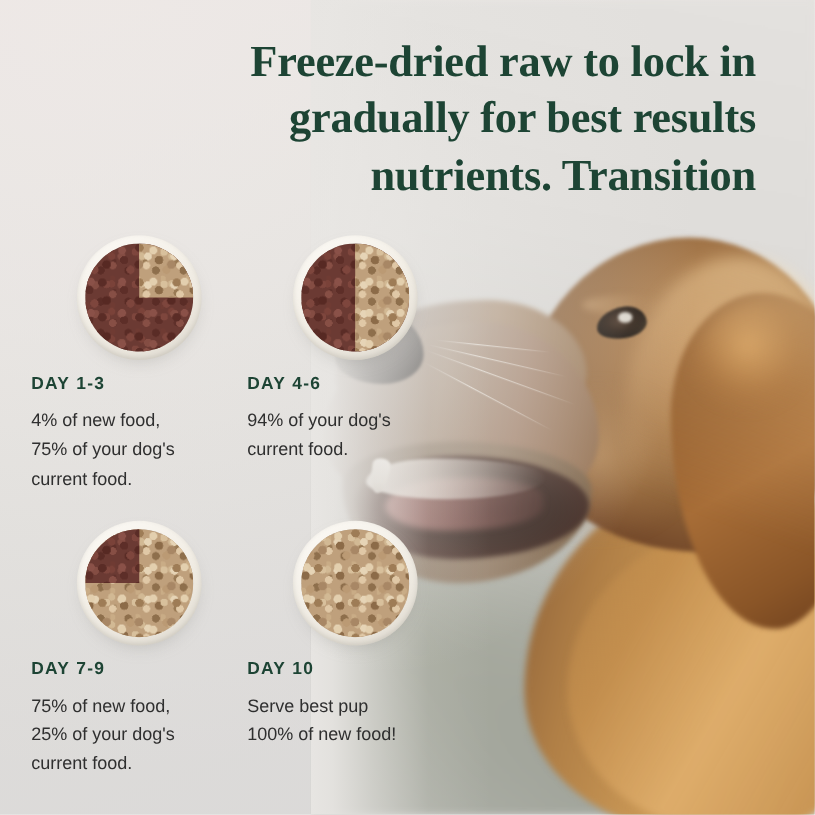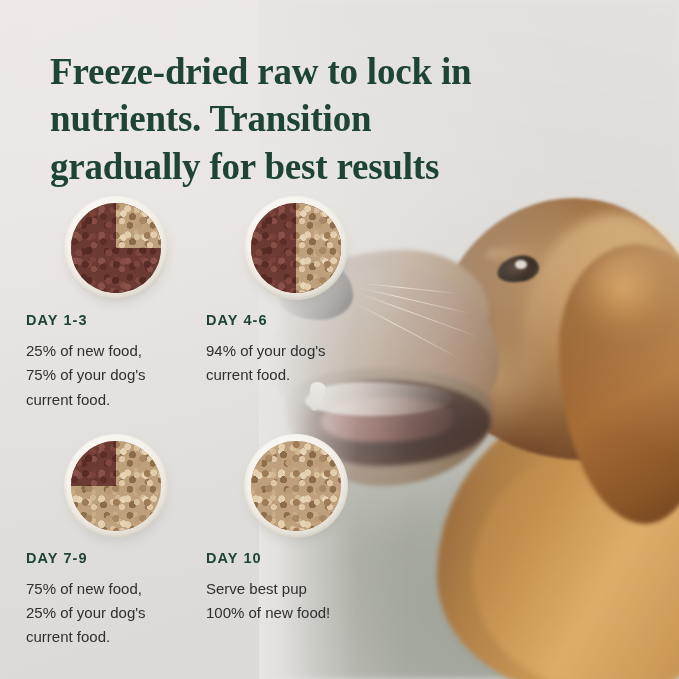--- a/index.html
+++ b/index.html
@@ -191,29 +191,28 @@
     border-radius: 50% 50% 46% 54% / 44% 46% 54% 56%;
     filter: blur(6px);
   }
 
   
   .headline {
     position: absolute;
     left: 50px;
     top: 28px;
     width: 580px;
-    text-align: left;
+    text-align: right;
     font-family: "Liberation Serif", "DejaVu Serif", serif;
     font-weight: 700;
     font-size: 37px;
     line-height: 1.28;
     color: #1d4434;
     letter-spacing: -0.2px;
     z-index: 12;
-    margin-top: 20px;
   }
 
   
   .steps {
     position: absolute;
     left: 26px;
     top: 196px;
     width: 360px;
     z-index: 12;
   }
@@ -352,41 +351,41 @@
       <div class="d-whisker" style="left:88px; top:330px; width:120px; transform:rotate(28deg);"></div>
       <div class="d-whisker" style="left:104px; top:288px; width:96px; transform:rotate(6deg);"></div>
       <div class="d-part d-rim"></div>
     </div>
     <div class="photo-haze"></div>
     <div class="photo-fade"></div>
   </div>
 
   <div class="headline">
     <div>Freeze-dried raw to lock in</div>
+    <div>gradually for best results</div>
     <div>nutrients. Transition</div>
-    <div>gradually for best results</div>
   </div>
 
   <div class="steps">
 
     <div class="step-row">
 
       <div class="step">
         <div class="bowl-wrap">
           <div class="bowl-shadow"></div>
           <div class="bowl">
             <div class="food">
               <div class="kb dark"></div>
               <div class="kb light overlay q-tr"></div>
             </div>
           </div>
         </div>
         <div class="day-label">DAY 1-3</div>
         <div class="step-desc">
-          <div>25% of new food,</div>
+          <div>4% of new food,</div>
           <div>75% of your dog's</div>
           <div>current food.</div>
         </div>
       </div>
 
       <div class="step">
         <div class="bowl-wrap">
           <div class="bowl-shadow"></div>
           <div class="bowl">
             <div class="food">

